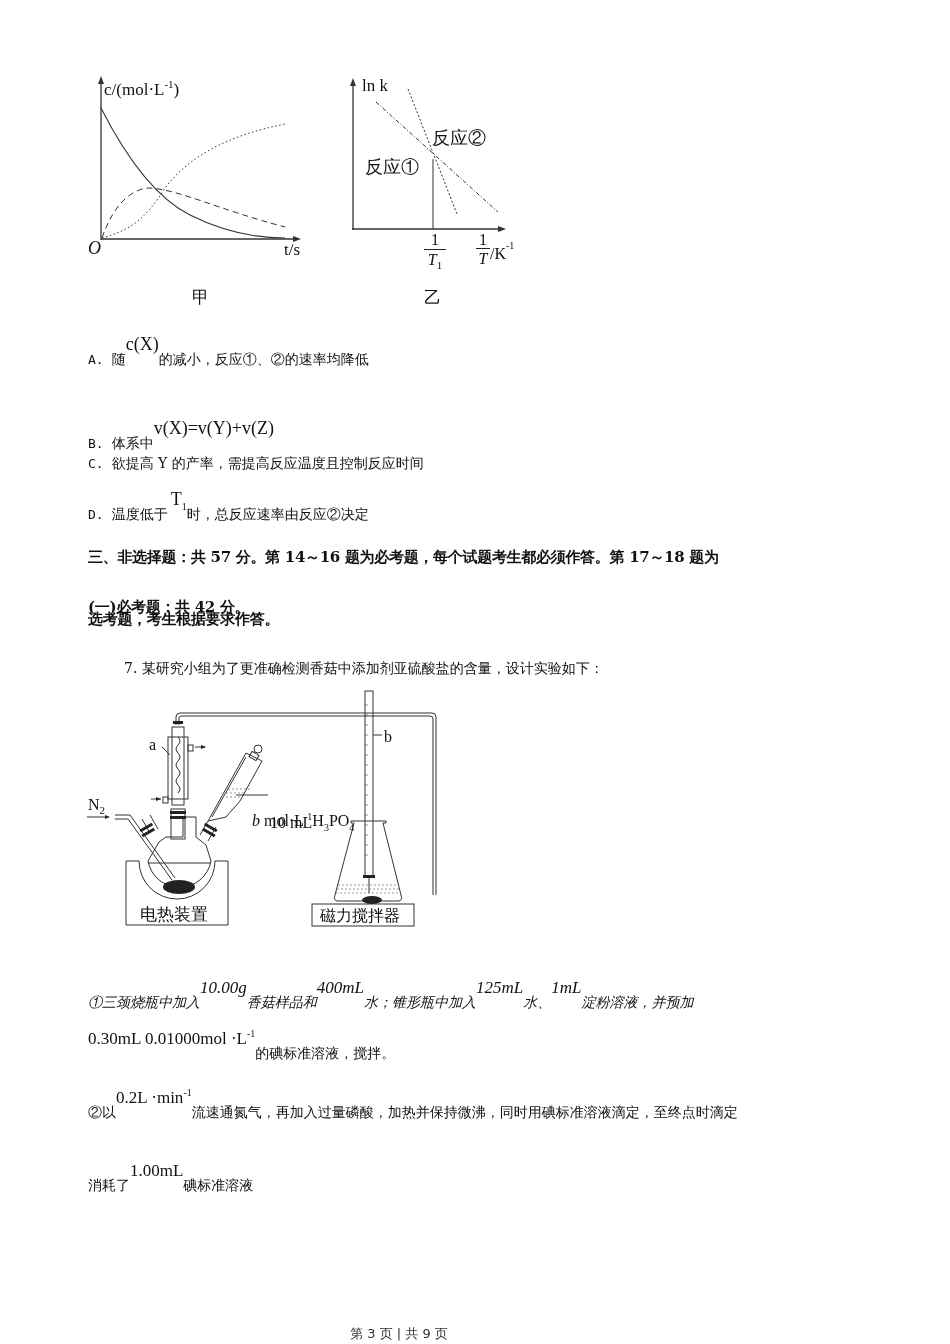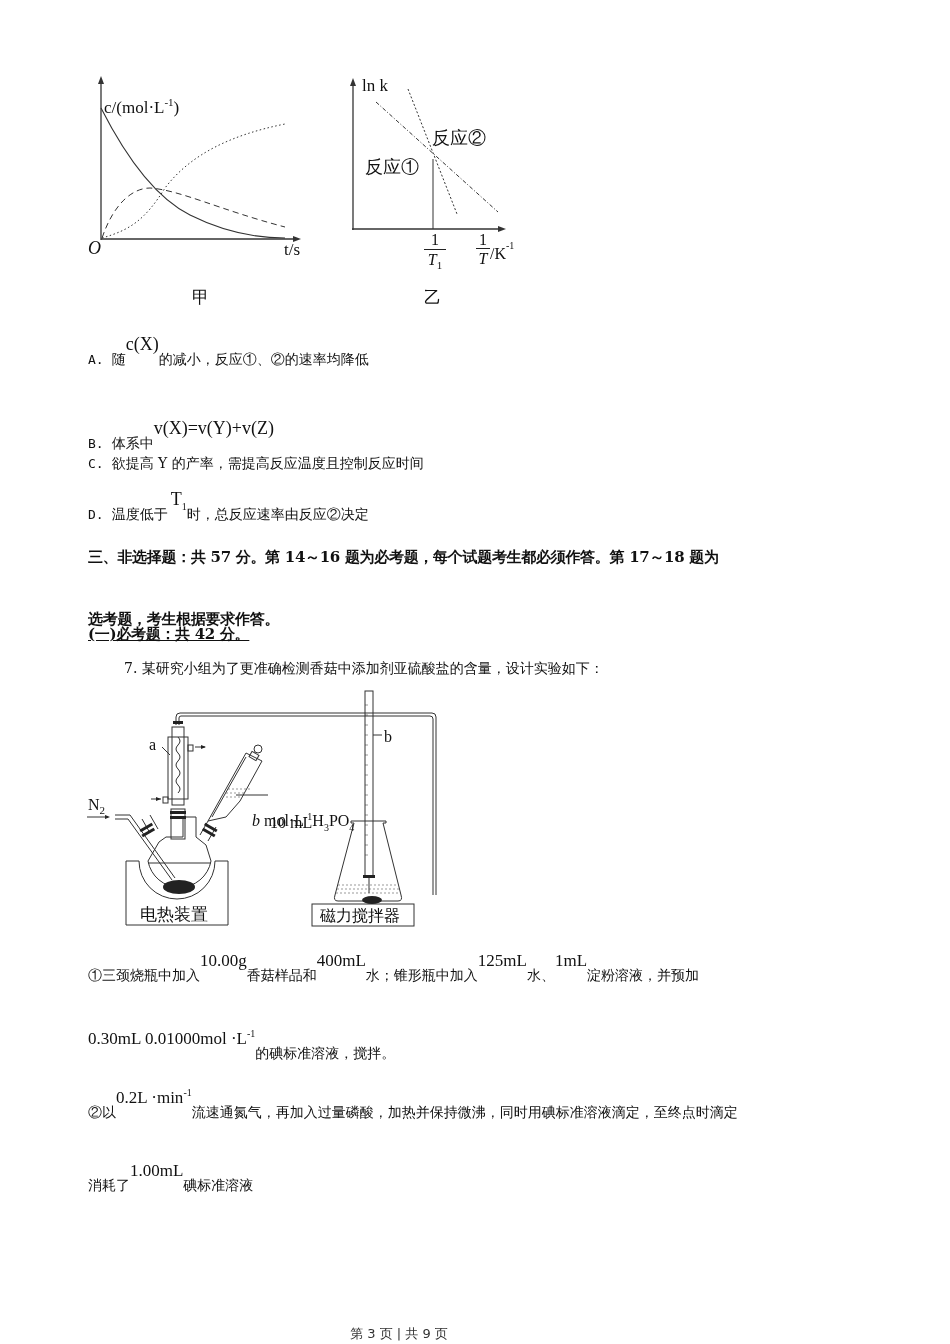--- a/index.html
+++ b/index.html
@@ -25,21 +25,21 @@
   <polygon points="21,6 18,14 24,14" fill="#333"></polygon>
   <line x1="21" y1="169" x2="215" y2="169" stroke="#333" stroke-width="1.3"></line>
   <polygon points="221,169 213,166 213,172" fill="#333"></polygon>
 
   <path d="M21,38 C50,95 80,130 110,145 C140,160 170,168 205,168" fill="none" stroke="#333" stroke-width="1.1"></path>
 
   <path d="M22,168 C35,130 55,118 70,118 C100,120 140,140 205,157" fill="none" stroke="#333" stroke-width="1" stroke-dasharray="6,4"></path>
 
   <path d="M22,168 C50,160 65,150 85,118 C110,85 150,65 205,54" fill="none" stroke="#333" stroke-width="1" stroke-dasharray="1.5,2.5"></path>
 </svg>
-<div class="abs serif" style="left:104px;top:78px;font-size:17px;white-space:nowrap;margin-top:18px;">
+<div class="abs serif" style="left:104px;top:78px;font-size:17px;white-space:nowrap;">
   <i style="font-style:normal;">c/(mol·L</i><sup style="font-size:11px;">-1</sup><span>)</span>
 </div>
 <div class="abs serif" style="left:88px;top:238px;font-size:18px;font-style:italic;">O</div>
 <div class="abs serif" style="left:284px;top:240px;font-size:17px;">t/s</div>
 <div class="abs" style="left:192px;top:286px;font-size:17px;">甲</div>
 
 <svg class="abs" style="left:340px;top:70px;" width="200" height="250" viewBox="0 0 200 250">
   <line x1="13" y1="160" x2="13" y2="14" stroke="#333" stroke-width="1.3"></line>
   <polygon points="13,8 10,16 16,16" fill="#333"></polygon>
   <line x1="12" y1="159" x2="160" y2="159" stroke="#333" stroke-width="1.3"></line>
@@ -76,21 +76,21 @@
 </div>
 <div class="abs opt" style="top:455px;">
   <span class="lbl">C.</span><span>欲提高 Y 的产率，需提高反应温度且控制反应时间</span>
 </div>
 <div class="abs opt" style="top:503px;">
   <span class="lbl">D.</span><span>温度低于</span><span class="math sup-math" style="margin-left:3px;"><span>T</span><sub style="font-size:10px;">1</sub></span><span>时，总反应速率由反应②决定</span>
 </div>
 
 <div class="abs heading" style="top:548px;">三、非选择题：共 57 分。第 14～16 题为必考题，每个试题考生都必须作答。第 17～18 题为</div>
 <div class="abs heading" style="top:586px;margin-top:24px;">选考题，考生根据要求作答。</div>
-<div class="abs heading" style="top:625px;text-decoration:underline;">(一)必考题：共 42 分。</div>
+<div class="abs heading" style="top:598px;">(一)必考题：共 42 分。</div>
 
 <div class="abs q-text" style="top:660px;margin-left:36px;">7. 某研究小组为了更准确检测香菇中添加剂亚硫酸盐的含量，设计实验如下：</div>
 
 <svg class="abs" style="left:80px;top:685px;" width="360" height="250" viewBox="0 0 360 250">
   <g fill="none" stroke="#333" stroke-width="1">
 
     <path d="M46,176 L46,240 L148,240 L148,176 L135,176 A38,38 0 0 1 59,176 Z"></path>
 
     <path d="M68,176 A32,32 0 0 0 131,176 L126,160 L116,152 L116,132 L103,132 L103,152 L94,152 L86,152 L79,157 Z"></path>
     <line x1="68" y1="178" x2="131" y2="178"></line>
@@ -187,21 +187,21 @@
 <div class="abs serif" style="left:88px;top:796px;font-size:16px;">
   <span>N</span><sub style="font-size:11px;">2</sub>
 </div>
 <div class="abs serif" style="left:270px;top:814px;font-size:16px;">10 mL</div>
 <div class="abs serif" style="left:252px;top:811px;font-size:16px;white-space:nowrap;">
   <i>b</i><span> mol·L</span><sup style="font-size:10px;">-1</sup><span>H</span><sub style="font-size:10px;">3</sub><span>PO</span><sub style="font-size:10px;">4</sub>
 </div>
 <div class="abs" style="left:140px;top:903px;font-size:17px;">电热装置</div>
 <div class="abs" style="left:320px;top:906px;font-size:16px;">磁力搅拌器</div>
 
-<div class="abs q-text" style="top:965px;">
+<div class="abs q-text" style="top:992px;font-style:italic;">
   <span>①三颈烧瓶中加入</span><span class="mval">10.00g</span><span>香菇样品和</span><span class="mval">400mL</span><span>水；锥形瓶中加入</span><span class="mval">125mL</span><span>水、</span><span class="mval">1mL</span><span>淀粉溶液，并预加</span>
 </div>
 <div class="abs q-text" style="top:1042px;">
   <span class="mval"><span>0.30mL 0.01000mol ·L</span><sup style="font-size:10px;">-1</sup></span><span>的碘标准溶液，搅拌。</span>
 </div>
 
 <div class="abs q-text" style="top:1101px;">
   <span>②以</span><span class="mval"><span>0.2L ·min</span><sup style="font-size:10px;">-1</sup></span><span>流速通氮气，再加入过量磷酸，加热并保持微沸，同时用碘标准溶液滴定，至终点时滴定</span>
 </div>
 <div class="abs q-text" style="top:1175px;">

